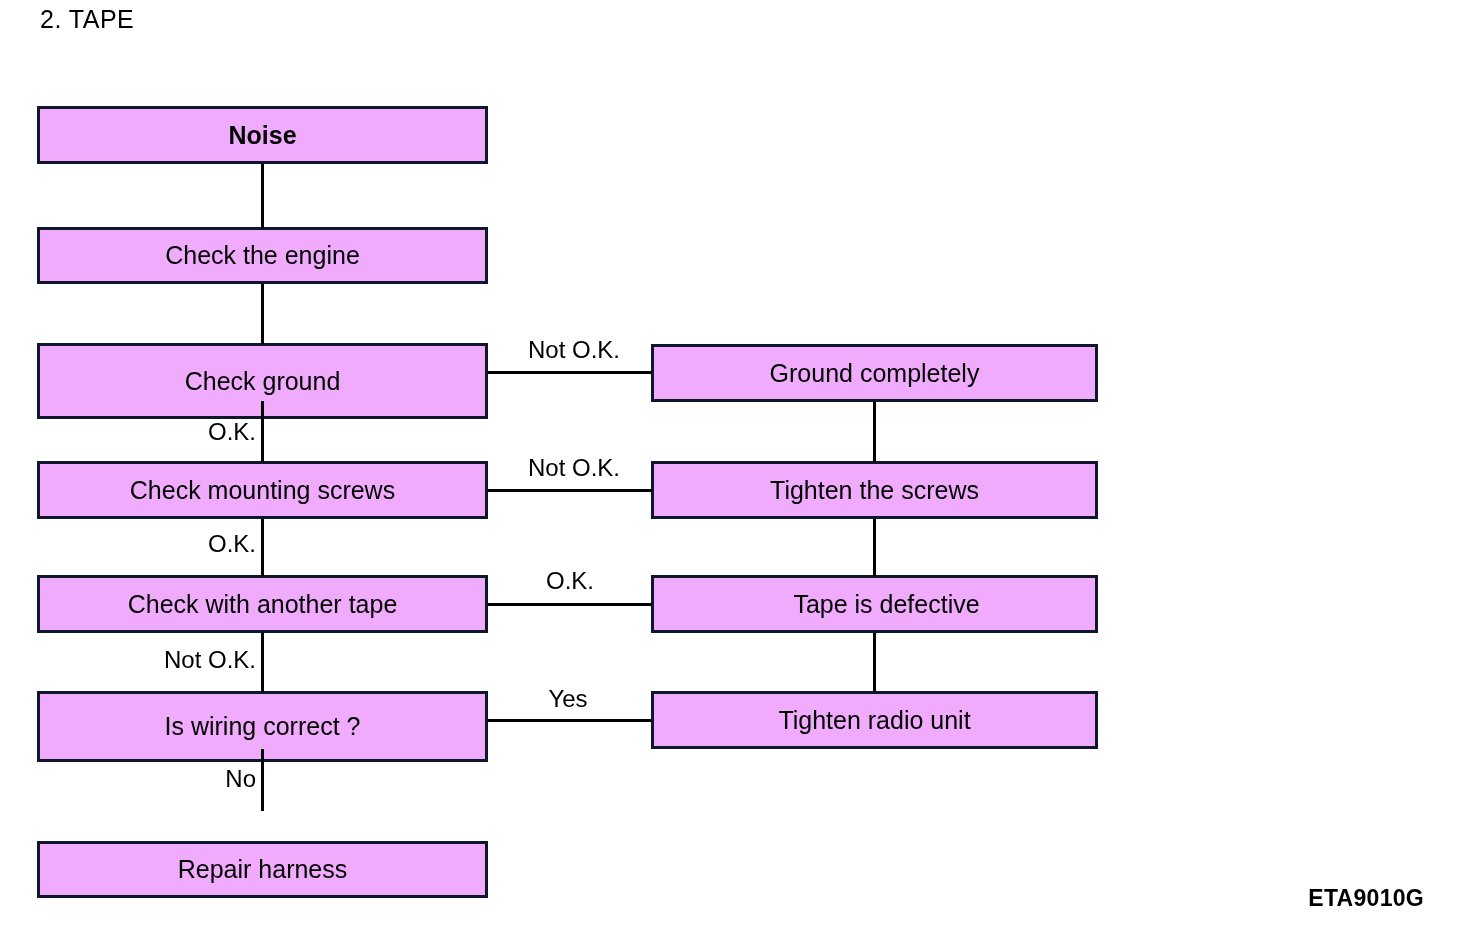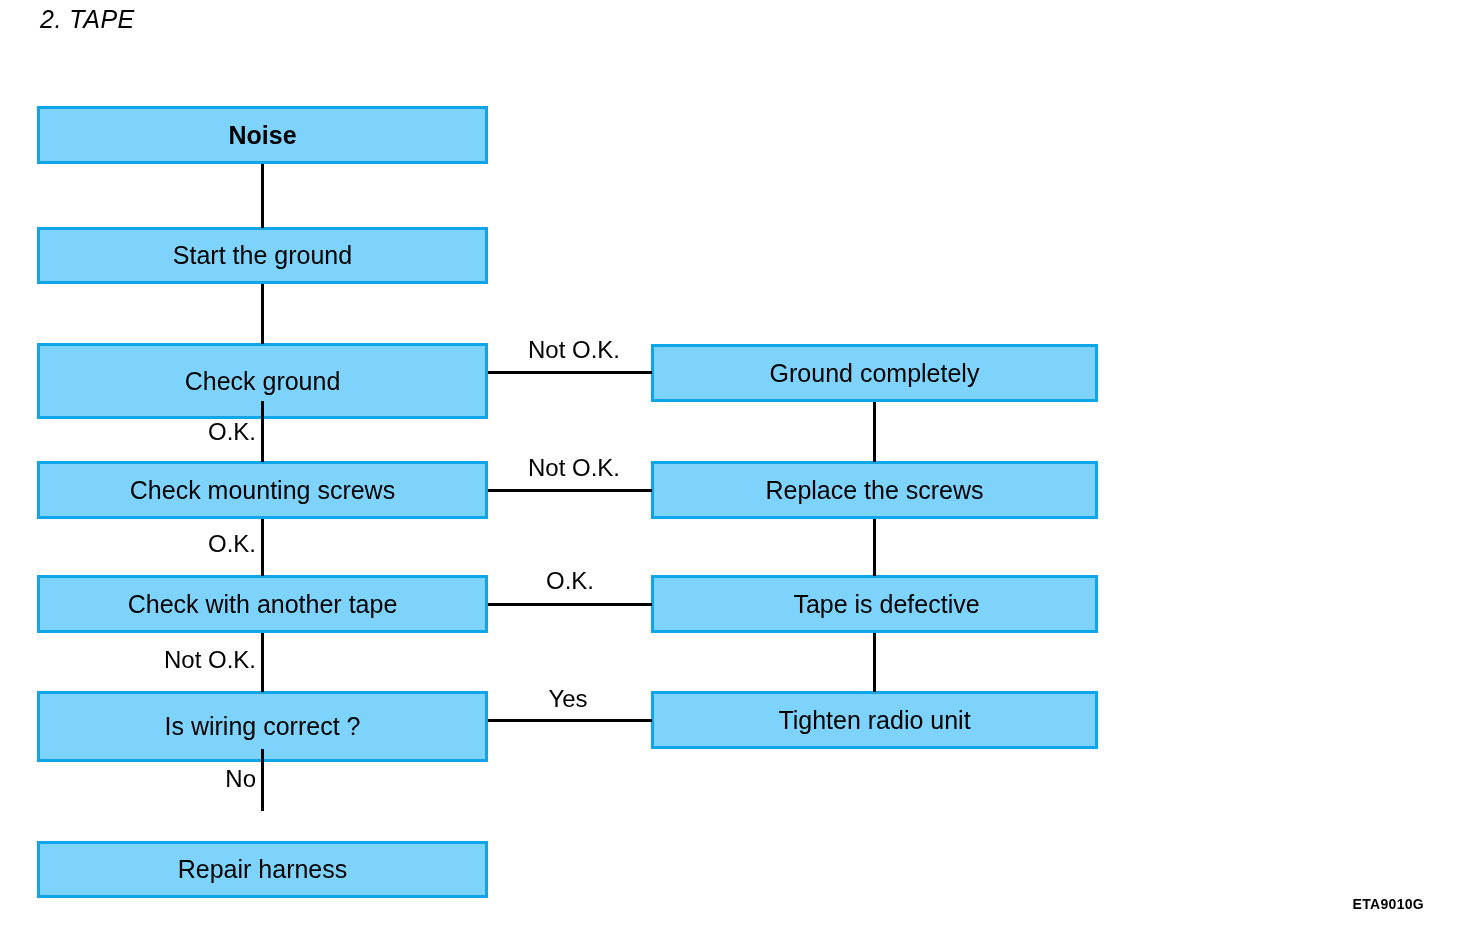--- a/index.html
+++ b/index.html
@@ -20,27 +20,26 @@
     overflow: hidden;
   }
   .section-title {
     position: absolute;
     left: 40px;
     top: 5px;
     font-size: 25px;
     font-weight: 400;
     letter-spacing: 0.5px;
     white-space: nowrap;
-    font-style: italic;
   }
   .node {
     position: absolute;
     box-sizing: border-box;
-    border: 3px solid #0ea5e9;
-    background: #7dd3fc;
+    border: 3px solid #0f172a;
+    background: #f0abfc;
     display: flex;
     align-items: center;
     justify-content: center;
     font-size: 25px;
     line-height: 1;
     white-space: nowrap;
   }
   .node.bold-text {
     font-weight: 700;
   }
@@ -61,60 +60,60 @@
     white-space: nowrap;
   }
   .edge-label.left-of-line {
     text-align: right;
   }
   .edge-label.centered {
     text-align: center;
   }
   .footer-code {
     position: absolute;
-    font-size: 14px;
+    font-size: 23px;
     font-weight: 700;
     letter-spacing: 0.3px;
     white-space: nowrap;
   }
 </style>
 </head>
 <body>
 
 <div id="page">
 
   <div class="section-title">2.  TAPE</div>
 
   <div id="nodes-layer">
       <div class="node bold-text" style="left: 37px; top: 106px; width: 451px; height: 58px;">
         <span>Noise</span>
       </div>
       <div class="node" style="left: 37px; top: 227px; width: 451px; height: 57px;">
-        <span>Start the ground</span>
+        <span>Check the engine</span>
       </div>
       <div class="node" style="left: 37px; top: 343px; width: 451px; height: 76px;">
         <span>Check ground</span>
       </div>
       <div class="node" style="left: 37px; top: 461px; width: 451px; height: 58px;">
         <span>Check mounting screws</span>
       </div>
       <div class="node" style="left: 37px; top: 575px; width: 451px; height: 58px;">
         <span>Check with another tape</span>
       </div>
       <div class="node" style="left: 37px; top: 691px; width: 451px; height: 71px;">
         <span>Is wiring correct ?</span>
       </div>
       <div class="node" style="left: 37px; top: 810px; width: 451px; height: 57px; margin-top: 31px;">
         <span>Repair harness</span>
       </div>
       <div class="node" style="left: 651px; top: 344px; width: 447px; height: 58px; text-align: right;">
         <span>Ground completely</span>
       </div>
       <div class="node" style="left: 651px; top: 461px; width: 447px; height: 58px;">
-        <span>Replace the screws</span>
+        <span>Tighten the screws</span>
       </div>
       <div class="node" style="left: 651px; top: 575px; width: 447px; height: 58px; padding-left: 24px;">
         <span>Tape is defective</span>
       </div>
       <div class="node" style="left: 651px; top: 691px; width: 447px; height: 58px;">
         <span>Tighten radio unit</span>
       </div>
     </div>
   <div id="edges-layer">
       <div class="vline" style="left: 261px; top: 164px; height: 64px;"></div>

